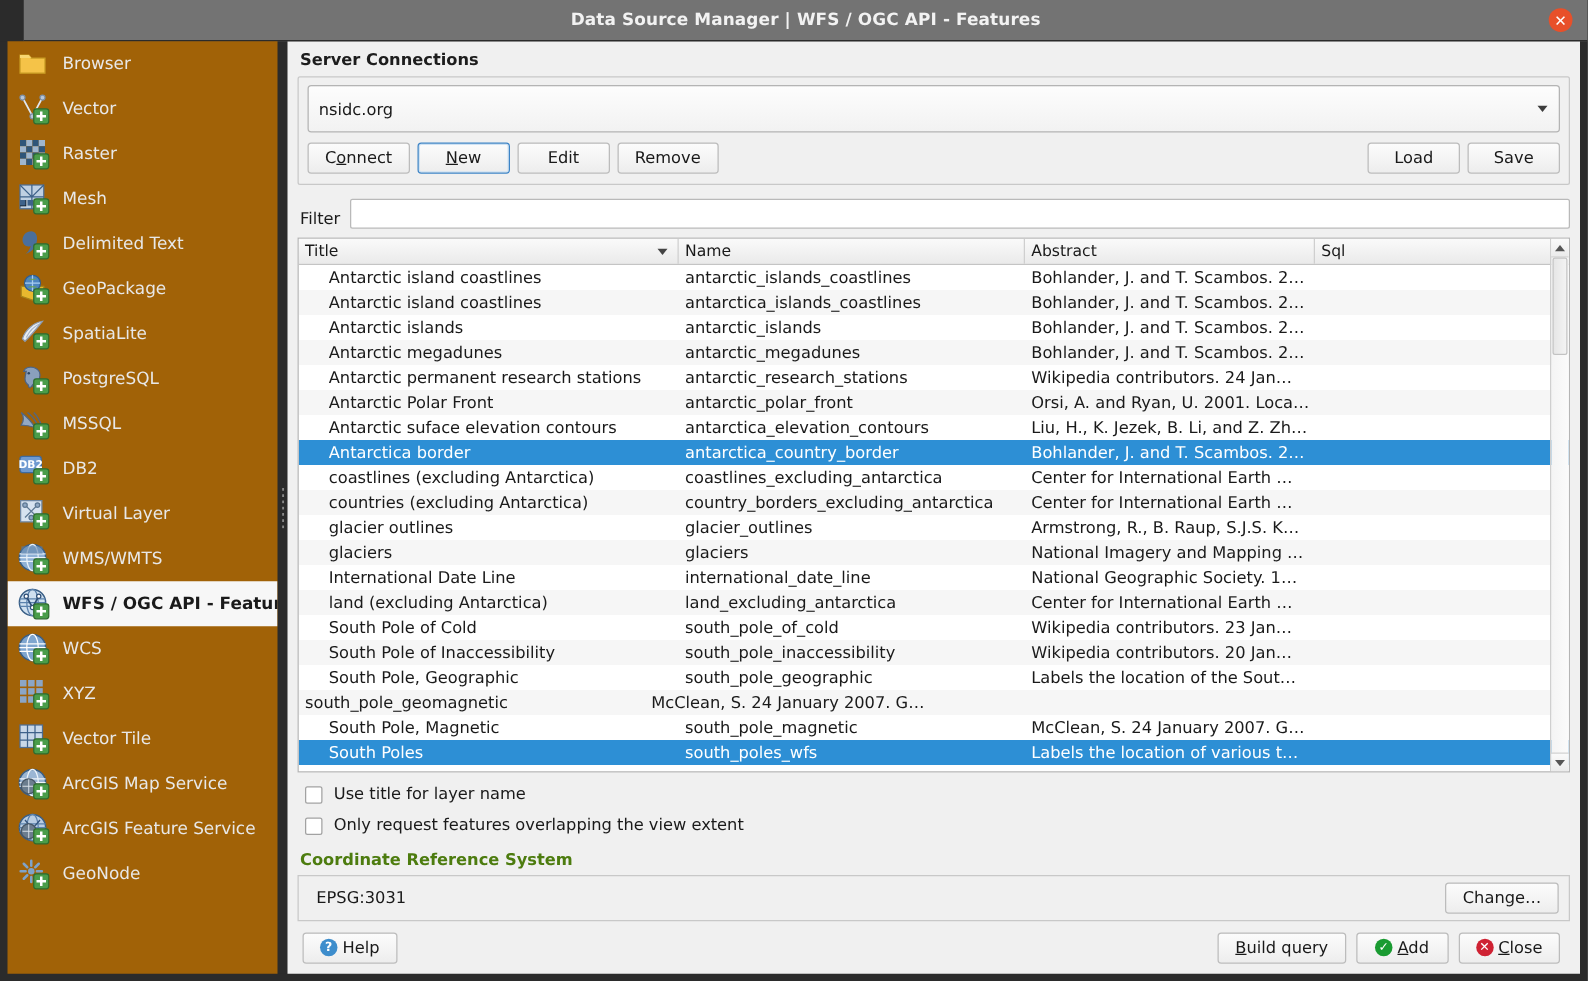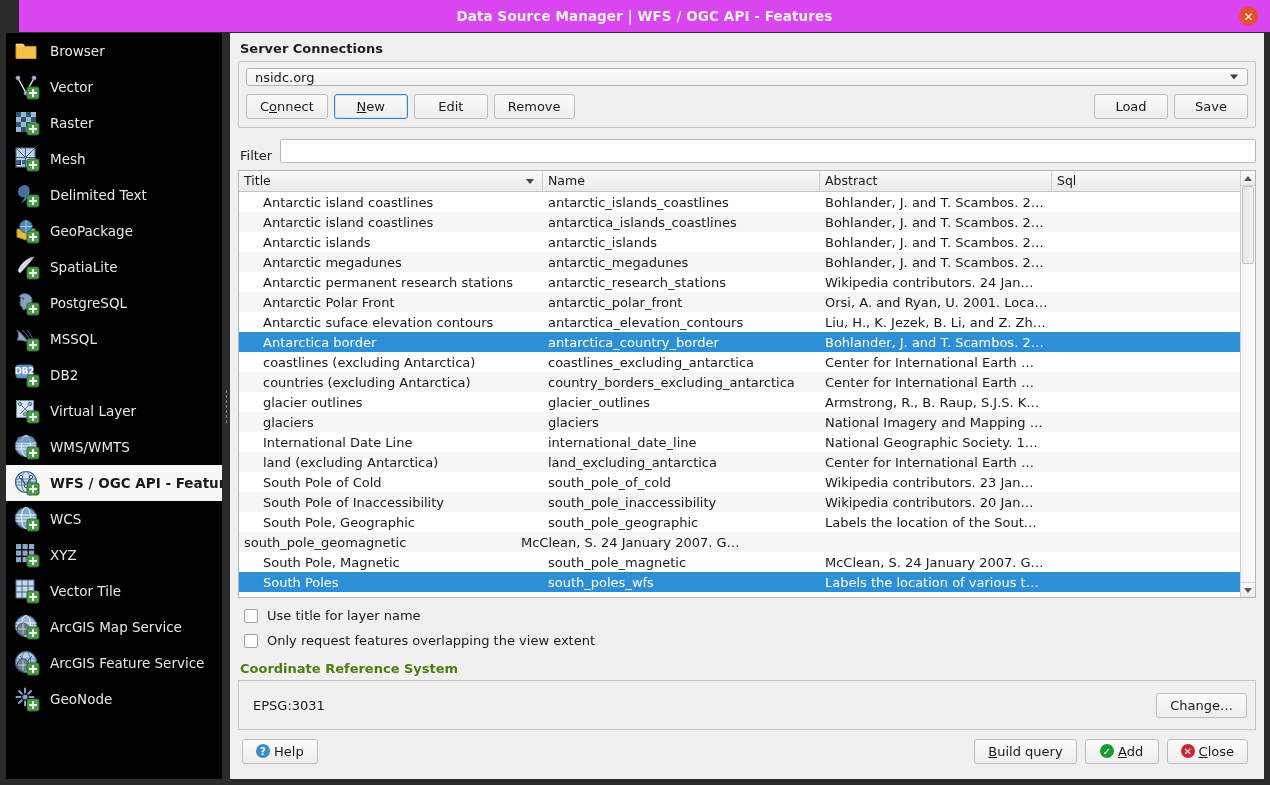--- a/index.html
+++ b/index.html
@@ -16,21 +16,21 @@
   #window {
     position: relative;
     width: 1270px; height: 785px;
     background: #2b2b2b;
     display: flex; flex-direction: column;
   }
 
   
   #titlebar {
     height: 33px;
-    background: #d946ef;
+    background: #737373;
     color: #ffffff;
     display: flex; align-items: center; justify-content: center;
     position: relative;
     flex: 0 0 33px;
     border-bottom: 1px solid #2b2b2b;
     margin-left: 19px;
   }
   #titlebar .title-text {
     font-size: 13.5px;
     font-weight: bold;
@@ -57,21 +57,21 @@
     display: flex;
     min-height: 0;
     padding: 0 6px 6px 6px;
     background: #2b2b2b;
   }
 
   
   #sidebar {
     width: 216px;
     flex: 0 0 216px;
-    background: #000000;
+    background: #a16207;
     overflow: hidden;
     position: relative;
   }
   .side-item {
     height: 36px;
     display: flex; align-items: center;
     padding-left: 8px;
     color: #e8e8e8;
     font-size: 13.5px;
     cursor: pointer;
@@ -124,26 +124,26 @@
   
   .conn-group {
     border: 1px solid #c8c8c8;
     border-radius: 2px;
     background: #f0f0f0;
     padding: 6px 7px 8px 7px;
   }
 
   
   .combo {
-    height: 18px;
+    height: 38px;
     background: linear-gradient(#fdfdfd, #f2f2f2);
     border: 1px solid #b4b4b4;
     border-radius: 3px;
-    display: flex; align-items: flex-end;
-    padding: 0 8px;
+    display: flex; align-items: flex-start;
+    padding: 12px 8px;
     font-size: 13px;
     color: #1a1a1a;
     cursor: pointer;
     position: relative;
   }
   .combo .combo-arrow {
     position: absolute; right: 9px; top: 50%;
     transform: translateY(-50%);
     width: 0; height: 0;
     border-left: 4px solid transparent;

